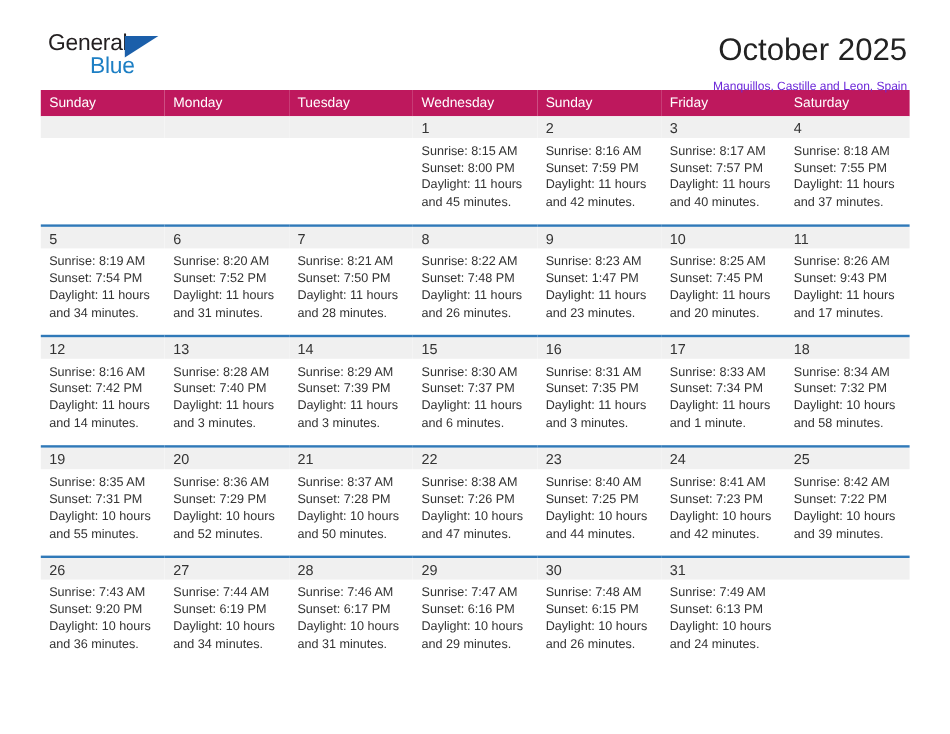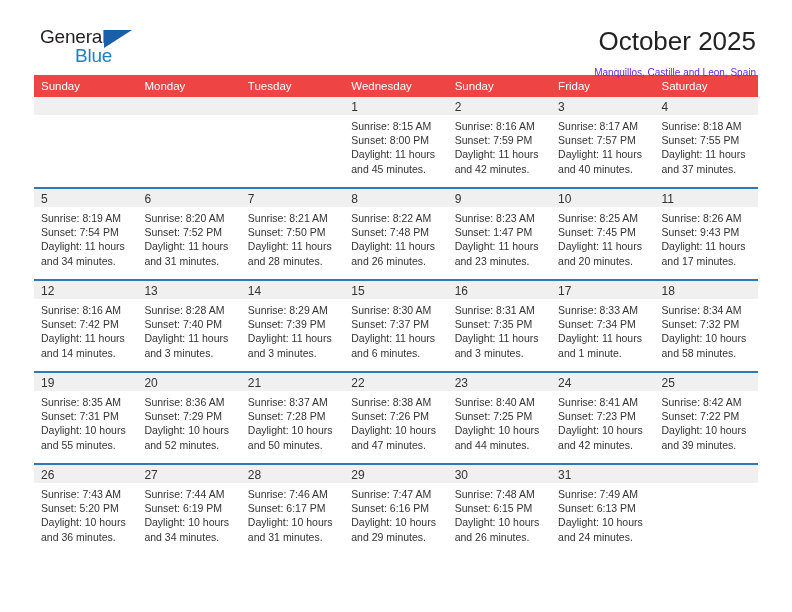--- a/index.html
+++ b/index.html
@@ -86,21 +86,21 @@
   }
 
   
   .calendar {
     width: 724px;
     border-collapse: collapse;
     table-layout: fixed;
     margin-top: 3px;
   }
   .calendar th {
-    background: #ef4444;
+    background: #be185d;
     color: #ffffff;
     font-size: 11.5px;
     font-weight: normal;
     text-align: left;
     padding: 5px 0 5px 7px;
     height: 20px;
     box-sizing: border-box;
   }
   .calendar td {
     vertical-align: top;
@@ -409,21 +409,21 @@
               <div>Daylight: 10 hours</div>
               <div class="dl2">and 39 minutes.</div>
             </div>
           </td>
         </tr>
         <tr class="week-row">
           <td class="">
             <div class="daynum">26</div>
             <div class="details">
               <div>Sunrise: 7:43 AM</div>
-              <div>Sunset: 5:20 PM</div>
+              <div>Sunset: 9:20 PM</div>
               <div>Daylight: 10 hours</div>
               <div class="dl2">and 36 minutes.</div>
             </div>
           </td>
           <td class="">
             <div class="daynum">27</div>
             <div class="details">
               <div>Sunrise: 7:44 AM</div>
               <div>Sunset: 6:19 PM</div>
               <div>Daylight: 10 hours</div>

